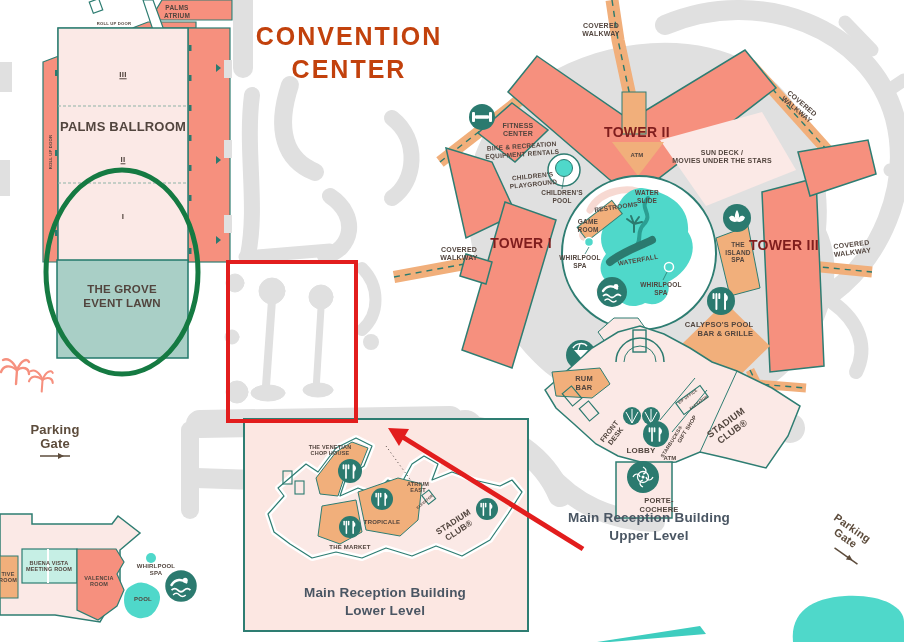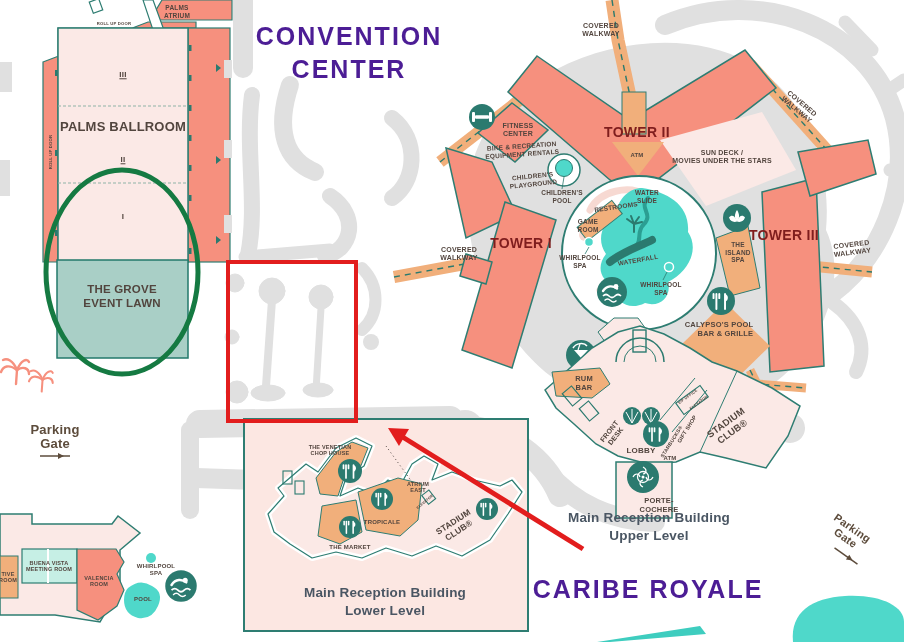--- a/index.html
+++ b/index.html
@@ -1,21 +1,21 @@
 <!DOCTYPE html>
 <html><head>
 <meta charset="utf-8">
 <style>
   html,body{margin:0;padding:0;background:#fff;}
   #map{position:relative;width:904px;height:642px;overflow:hidden;background:#fff;
        font-family:"Liberation Sans",sans-serif;}
   #map svg{position:absolute;left:0;top:0;}
   .lbl{position:absolute;transform:translate(-50%,-50%);font-weight:bold;color:#52453E;
        text-align:center;white-space:pre-line;line-height:1.18;letter-spacing:.2px;z-index:3;}
-  .big-title{font-size:25px;letter-spacing:2px;color:#4c1d95;line-height:1.3;}
+  .big-title{font-size:25px;letter-spacing:2px;color:#c2410c;line-height:1.3;}
   .twr{font-size:14px;letter-spacing:.3px;color:#7f1d1d;}
   .cap{font-size:13.5px;color:#4A5663;line-height:1.3;letter-spacing:.2px;}
   .pk{font-size:13px;color:#5D4C3C;line-height:1.1;}
   .anno{z-index:5;pointer-events:none;}
 </style>
 </head>
 <body>
 
 <div id="map">
 
@@ -316,21 +316,20 @@
         <path d="M58,453 L64,456 L58,459 Z" fill="#5D4C3C" stroke="none"></path>
   </g>
   <g transform="rotate(35 846 556)" stroke="#5D4C3C" stroke-width="1.5">
     <path d="M832,556 L860,556"></path>
         <path d="M848,553 L854,556 L848,559 Z" fill="#5D4C3C" stroke="none"></path>
   </g>
 </svg>
 
 <div class="lbl big-title" style="left:349px;top:52px;">CONVENTION
 CENTER</div>
-<div class="lbl big-title" style="left:648px;top:589px;">CARIBE ROYALE</div>
 
 <div class="lbl" style="left:177px;top:12px;font-size:6.5px;">PALMS
 ATRIUM</div>
 <div class="lbl" style="left:114px;top:24px;font-size:4.2px;">ROLL UP DOOR</div>
 <div class="lbl" style="left:51px;top:152px;font-size:4.2px;transform:translate(-50%,-50%) rotate(-90deg);">ROLL UP DOOR</div>
 <div class="lbl" style="left:123px;top:127px;font-size:13px;">PALMS BALLROOM</div>
 <div class="lbl" style="left:123px;top:75px;font-size:8px;text-decoration:underline;">III</div>
 <div class="lbl" style="left:123px;top:160px;font-size:8px;text-decoration:underline;">II</div>
 <div class="lbl" style="left:123px;top:217px;font-size:8px;">I</div>
 <div class="lbl" style="left:122px;top:297px;font-size:11.5px;">THE GROVE
@@ -340,21 +339,21 @@
 WALKWAY</div>
 <div class="lbl" style="left:799px;top:107px;font-size:7px;transform:translate(-50%,-50%) rotate(40deg);">COVERED
 WALKWAY</div>
 <div class="lbl" style="left:459px;top:254px;font-size:7px;">COVERED
 WALKWAY</div>
 <div class="lbl" style="left:852px;top:249px;font-size:7px;transform:translate(-50%,-50%) rotate(-7deg);">COVERED
 WALKWAY</div>
 
 <div class="lbl twr" style="left:521px;top:243px;">TOWER I</div>
 <div class="lbl twr" style="left:637px;top:132px;">TOWER II</div>
-<div class="lbl twr" style="left:784px;top:235px;">TOWER III</div>
+<div class="lbl twr" style="left:784px;top:245px;">TOWER III</div>
 <div class="lbl" style="left:722px;top:157px;font-size:7px;">SUN DECK /
 MOVIES UNDER THE STARS</div>
 <div class="lbl" style="left:637px;top:156px;font-size:6px;">ATM</div>
 
 <div class="lbl" style="left:518px;top:130px;font-size:7px;">FITNESS
 CENTER</div>
 <div class="lbl" style="left:522px;top:150px;font-size:6.5px;transform:translate(-50%,-50%) rotate(-4deg);">BIKE &amp; RECREATION
 EQUIPMENT RENTALS</div>
 <div class="lbl" style="left:533px;top:180px;font-size:6.5px;transform:translate(-50%,-50%) rotate(-6deg);">CHILDREN'S
 PLAYGROUND</div>

